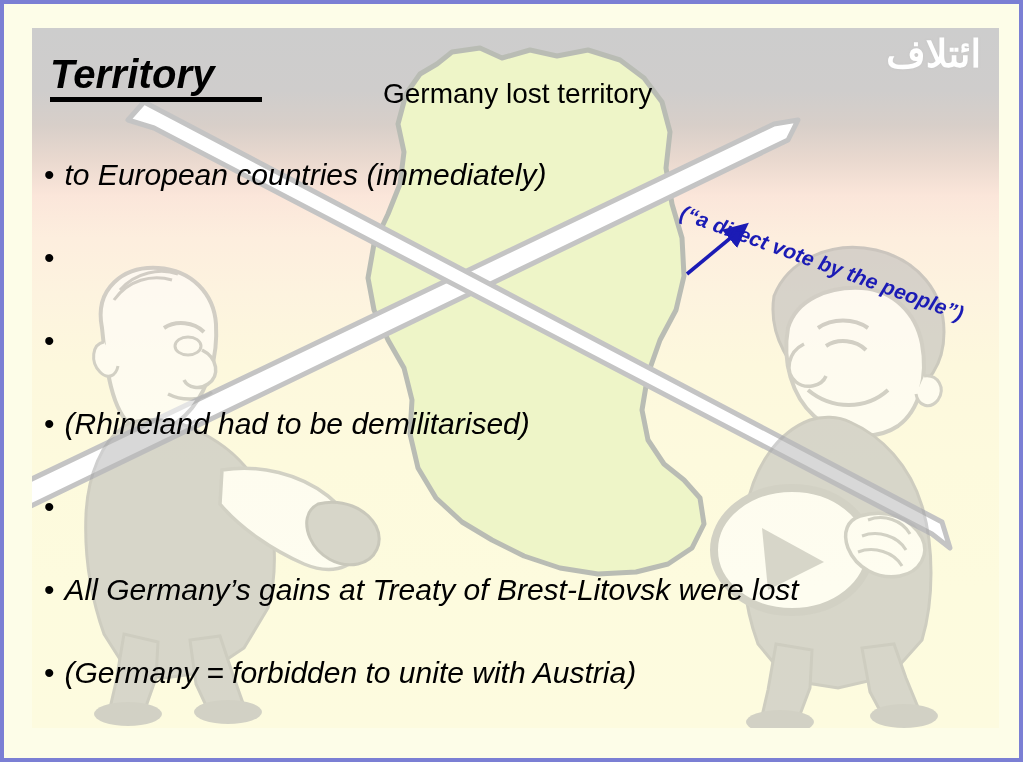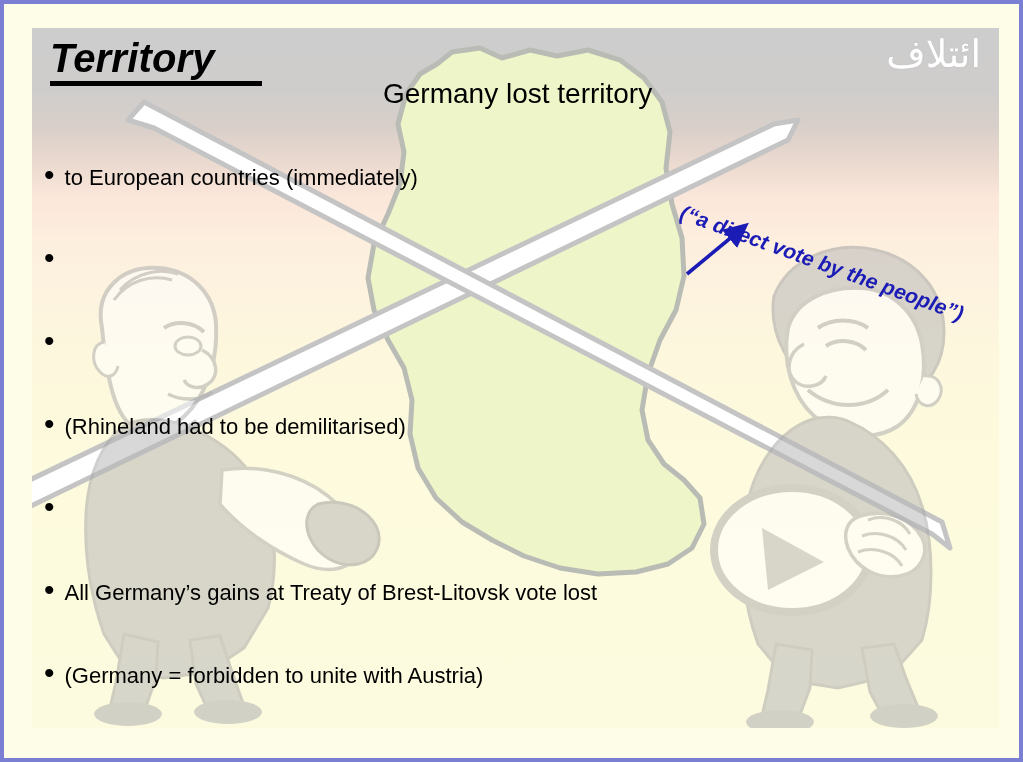--- a/index.html
+++ b/index.html
@@ -52,21 +52,21 @@
     left: 0; top: 0;
     width: 967px;
     height: 700px;
     pointer-events: none;
   }
 
   
   .title-block {
     position: absolute;
     left: 18px;
-    top: 10px;
+    top: 26px;
     z-index: 6;
   }
   #title-text {
     font-size: 40px;
     font-weight: bold;
     font-style: italic;
     color: #000000;
     letter-spacing: .2px;
     line-height: 1;
     white-space: nowrap;
@@ -87,21 +87,21 @@
     white-space: nowrap;
     z-index: 6;
   }
 
   
   #watermark {
     position: absolute;
     right: 18px;
     top: 4px;
     font-size: 38px;
-    font-weight: normal;
+    font-weight: bold;
     color: #ffffff;
     direction: rtl;
     white-space: nowrap;
     z-index: 5;
     text-shadow: 0 0 2px rgba(190,190,190,.55);
   }
 
   
   #bullets {
     position: absolute;
@@ -117,23 +117,24 @@
     white-space: nowrap;
   }
   .bullet-dot {
     flex: 0 0 auto;
     font-size: 30px;
     line-height: 1;
     color: #000000;
     margin-right: 10px;
   }
   .bullet-label {
-    font-size: 22px;
+    font-size: 30px;
     color: #000000;
     line-height: 1;
+    font-style: italic;
   }
 
   
   #annotation {
     position: absolute;
     left: 645px;
     top: 148px;
     width: 372px;
     height: 140px;
     z-index: 7;
@@ -289,21 +290,21 @@
         </div>
         <div class="bullet-row">
           <span class="bullet-dot">•</span>
           <span class="bullet-label">(Rhineland had to be demilitarised)</span>
         </div>
         <div class="bullet-row">
           <span class="bullet-dot">•</span>
         </div>
         <div class="bullet-row">
           <span class="bullet-dot">•</span>
-          <span class="bullet-label">All Germany’s gains at Treaty of Brest-Litovsk vote lost</span>
+          <span class="bullet-label">All Germany’s gains at Treaty of Brest-Litovsk were lost</span>
         </div>
         <div class="bullet-row">
           <span class="bullet-dot">•</span>
           <span class="bullet-label">(Germany = forbidden to unite with Austria)</span>
         </div>
       </div>
 
     <div id="annotation">
       <svg viewBox="0 0 372 140" width="372" height="140">
         <defs>

